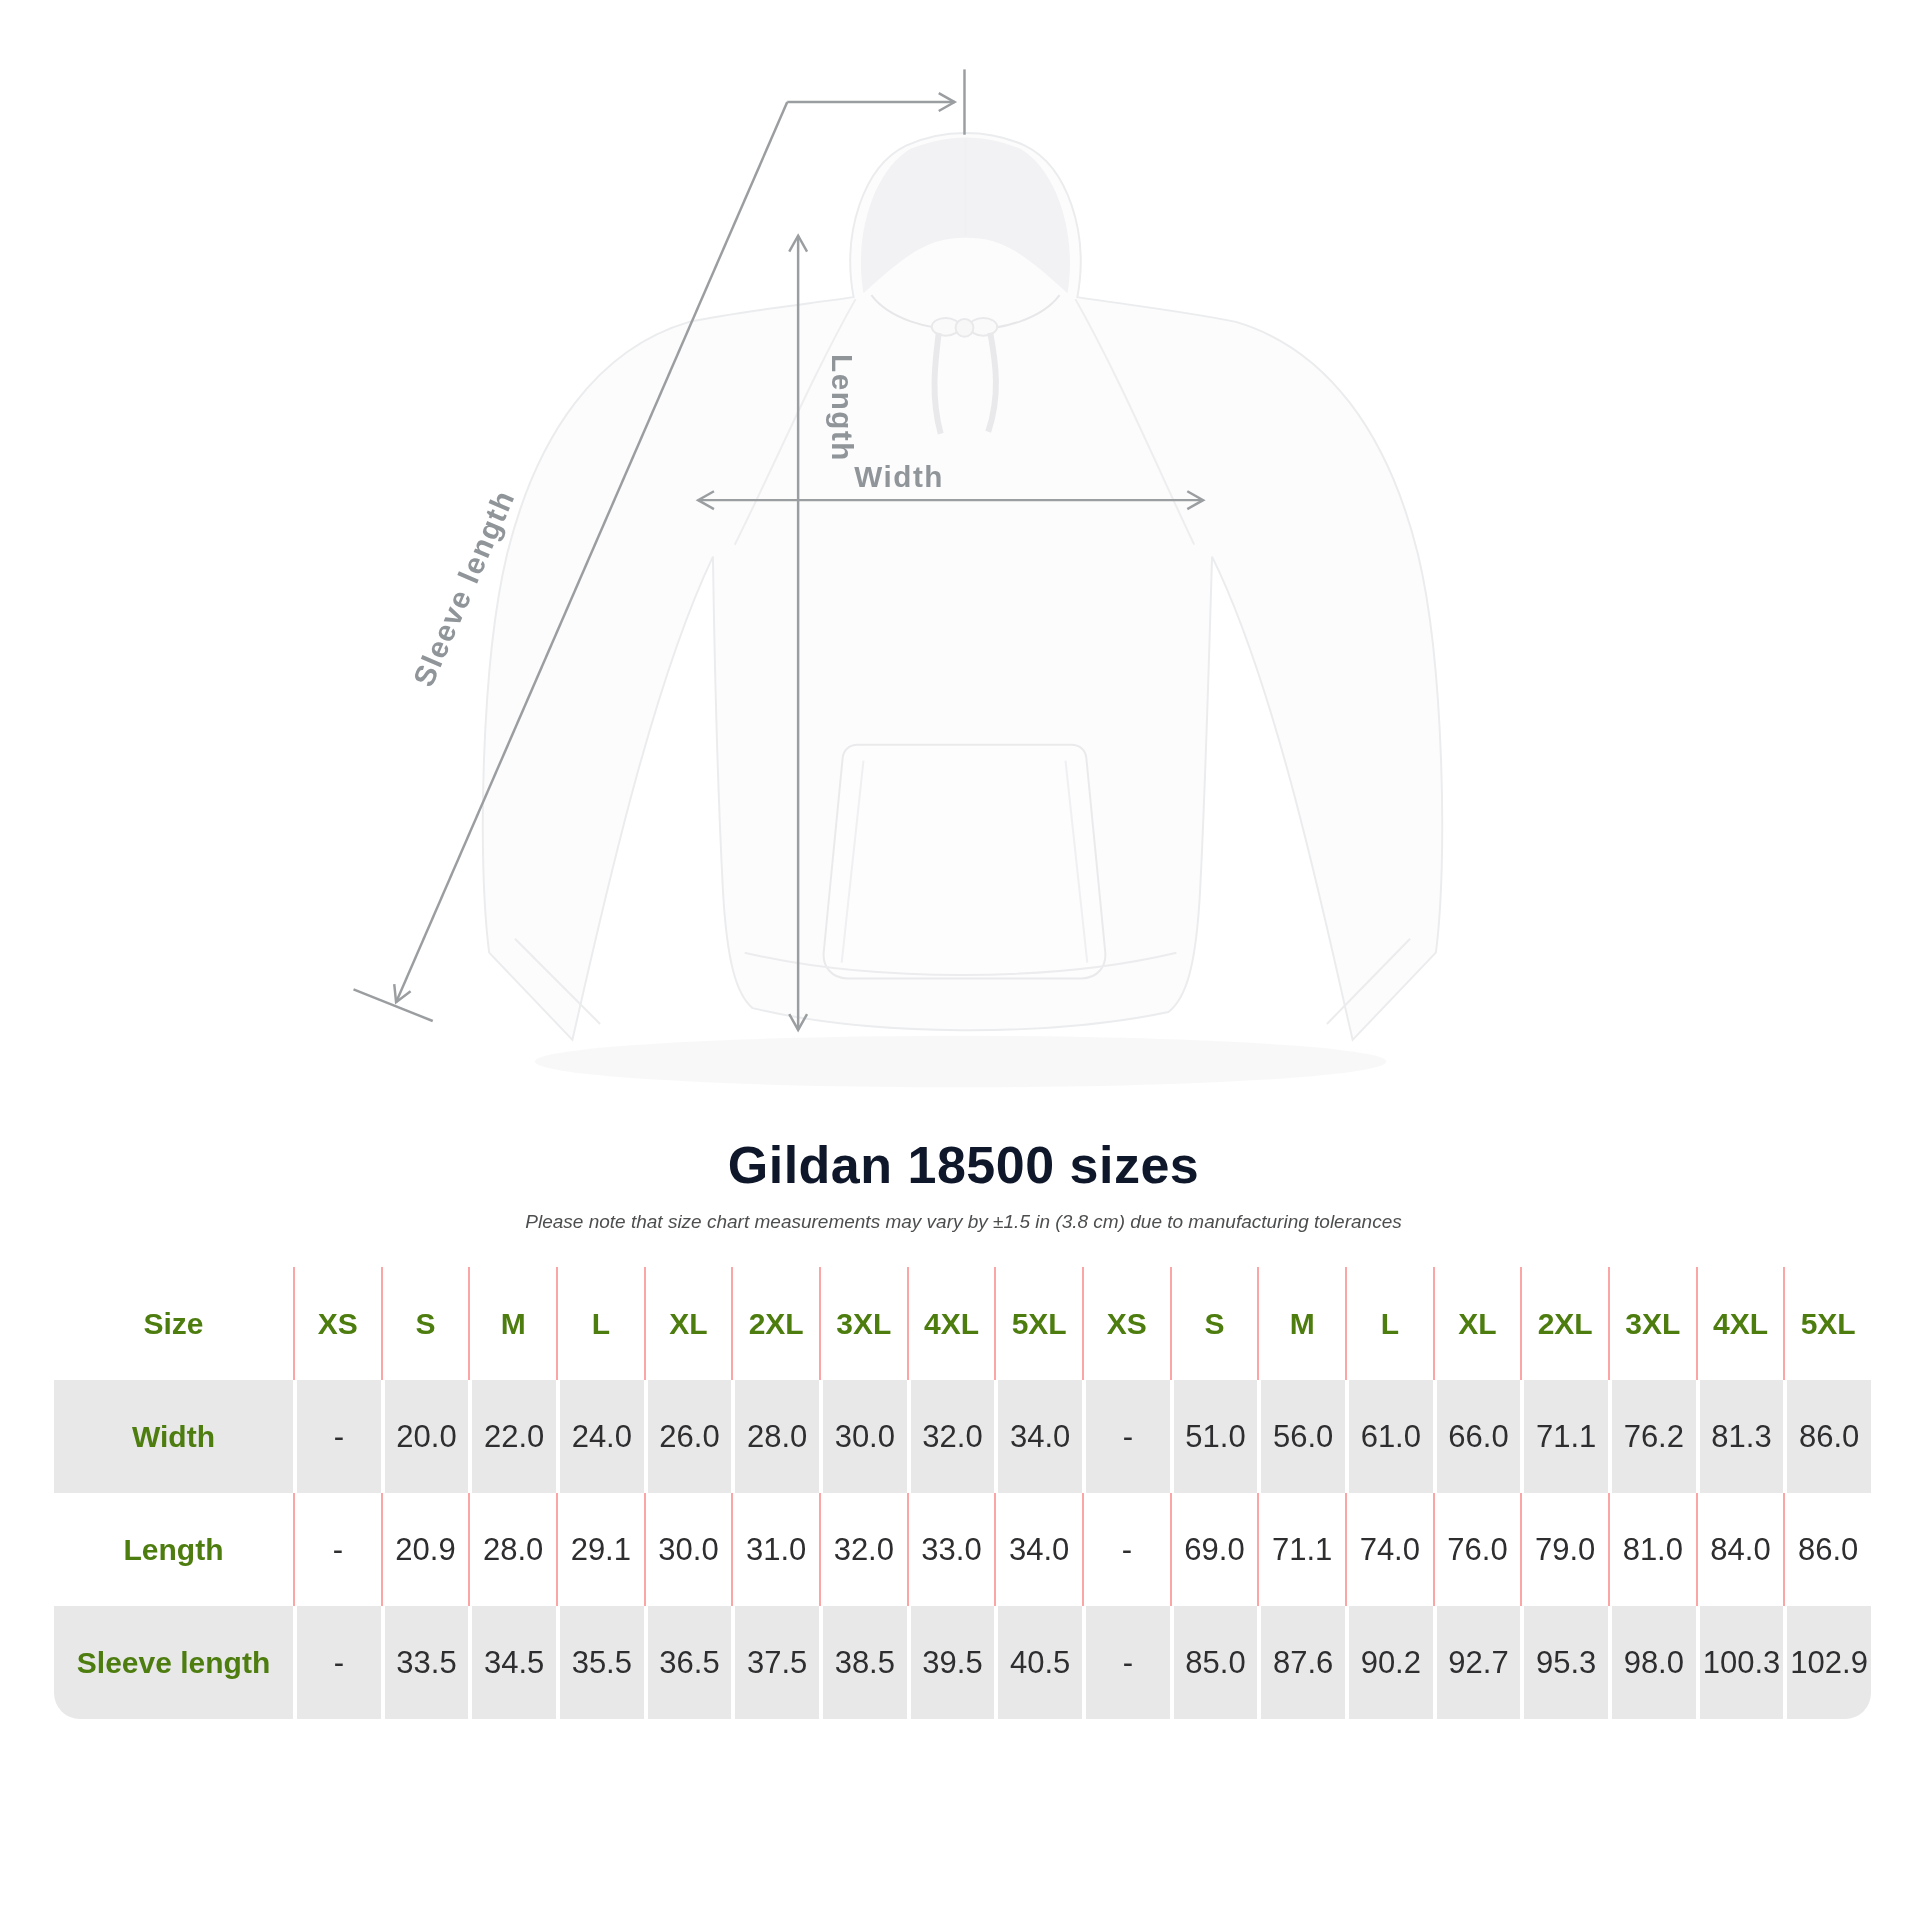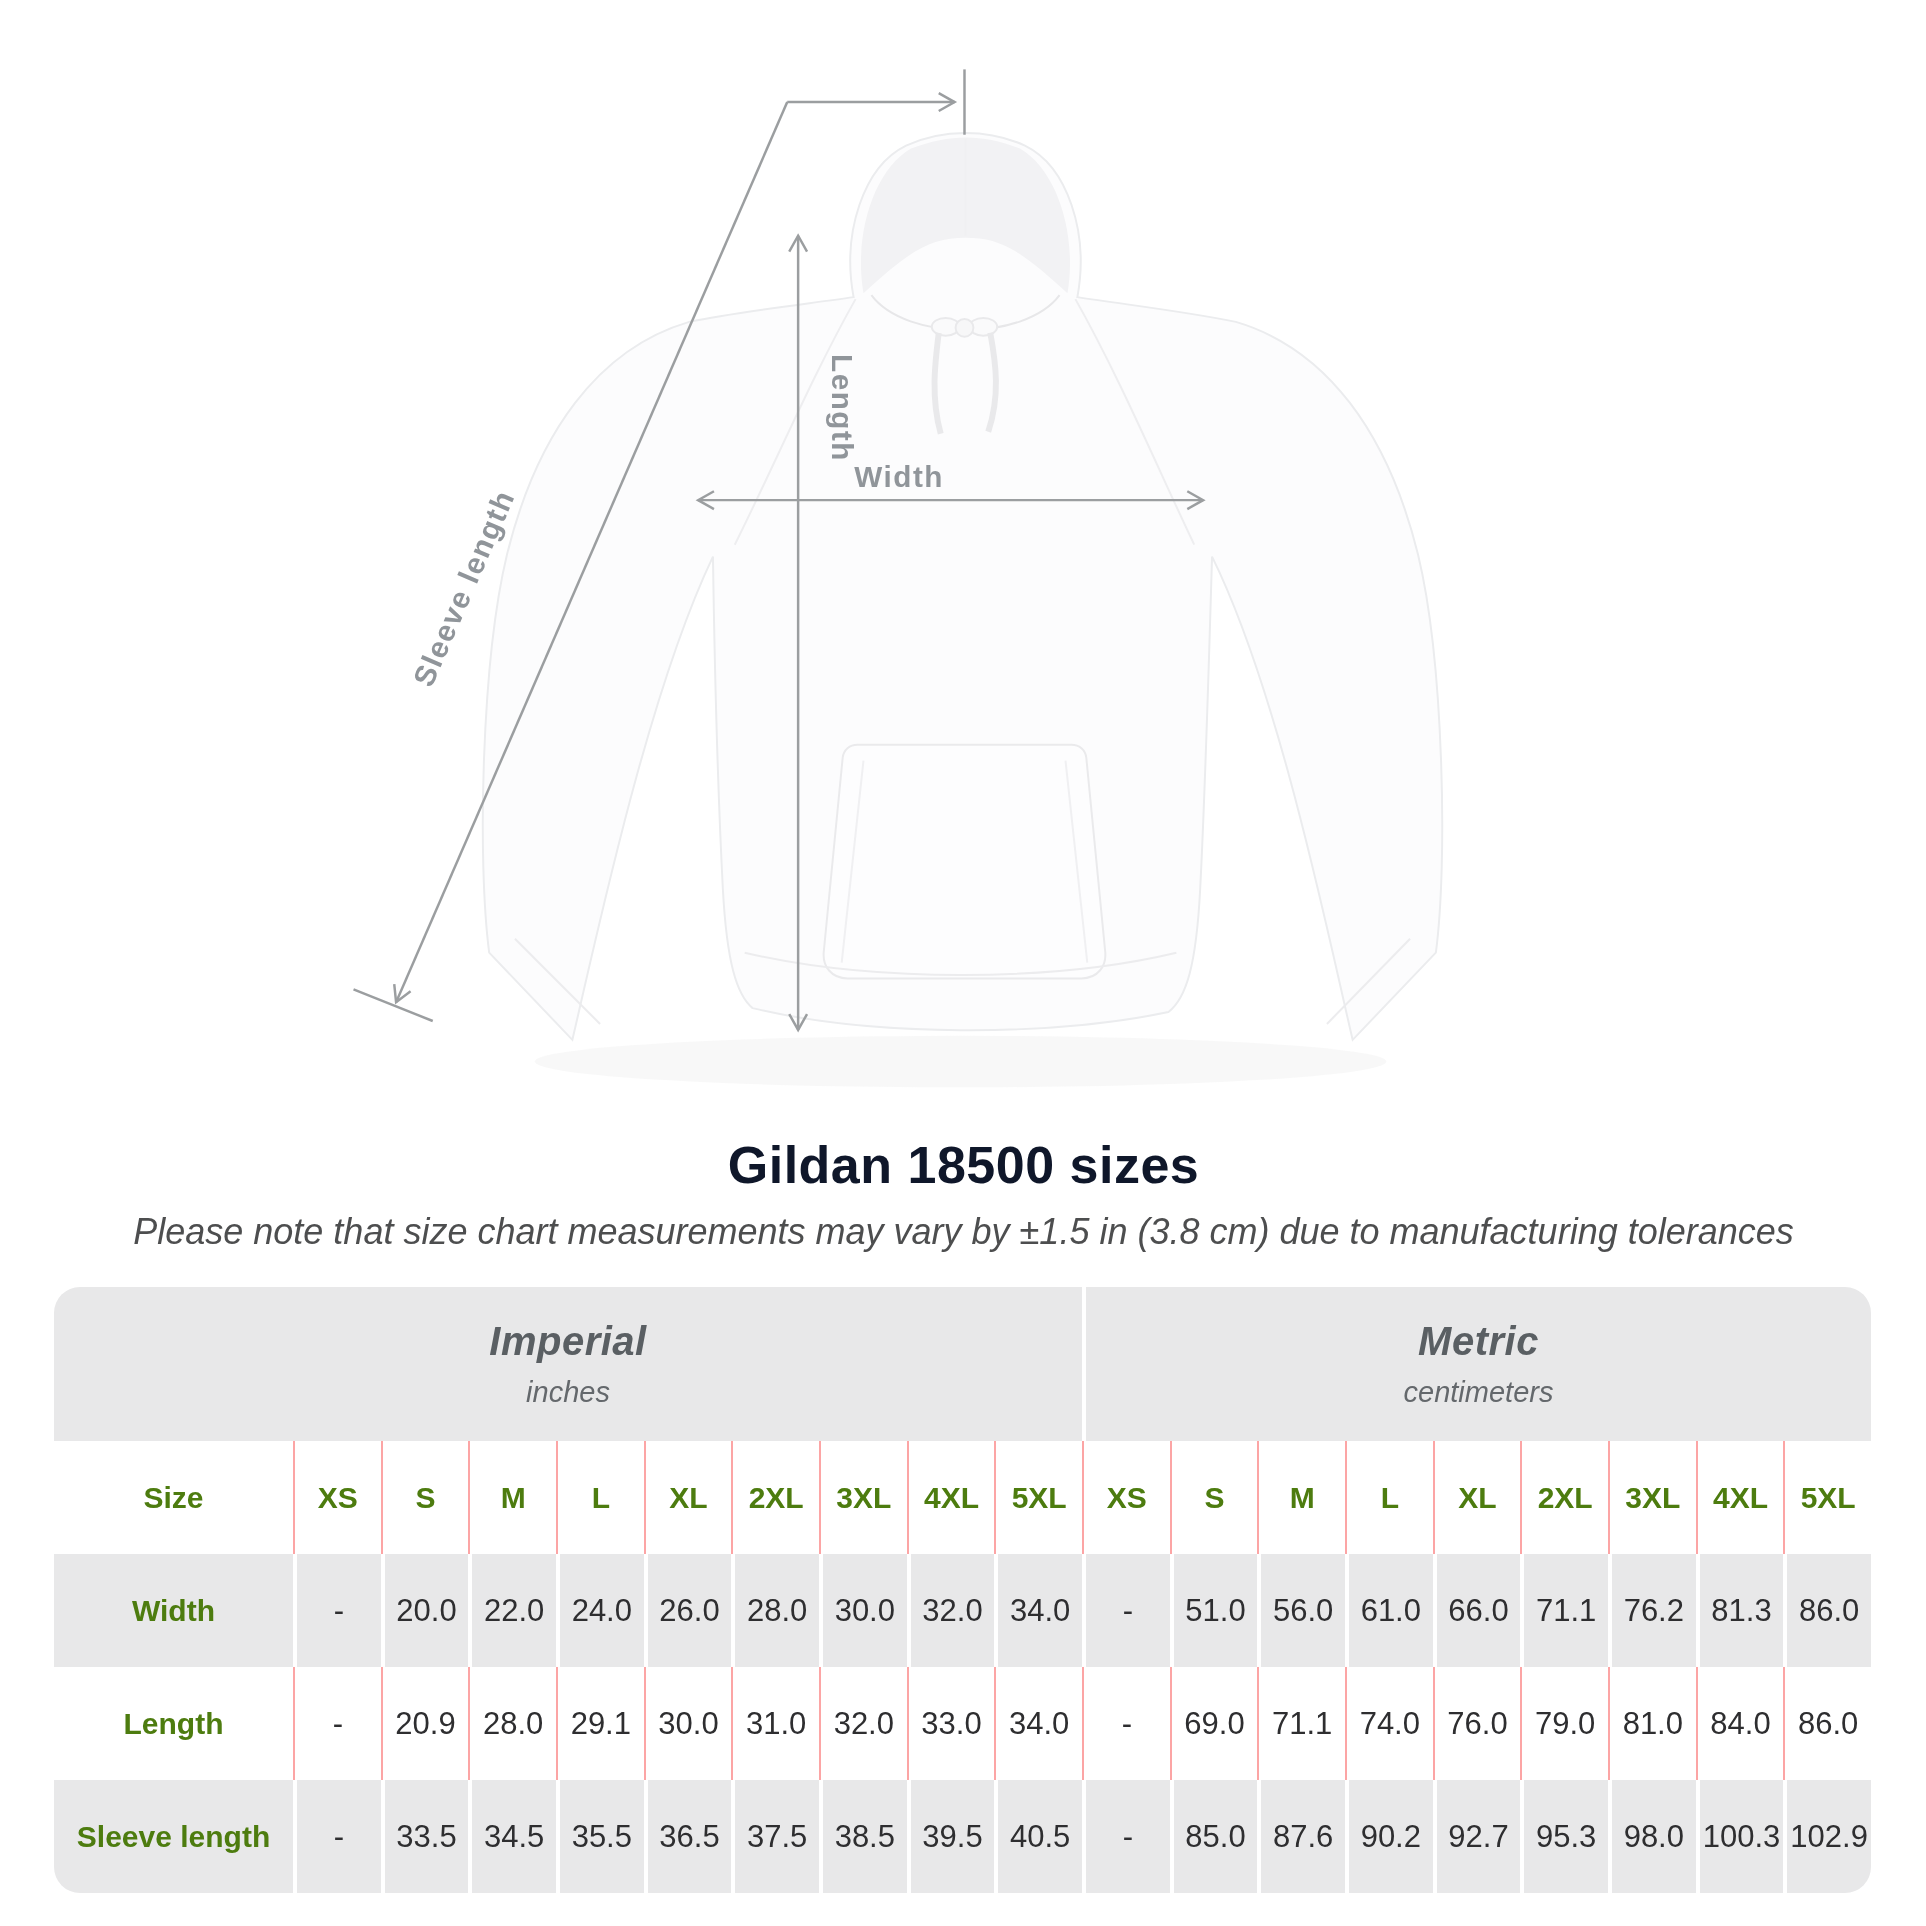--- a/index.html
+++ b/index.html
@@ -6,21 +6,21 @@
   .page{position:relative;width:1927px;height:1927px;background:#ffffff;overflow:hidden;
         font-family:"Liberation Sans","DejaVu Sans",sans-serif;}
   
   .diagram{position:relative;width:1927px;height:1129px;}
   .diagram svg{display:block;}
   .mlabel{font-family:"Liberation Sans","DejaVu Sans",sans-serif;font-weight:bold;
           font-size:30px;fill:#90959a;letter-spacing:1.5px;}
   
   .title-block{text-align:center;margin-top:6px;}
   .main-title{font-size:52px;font-weight:bold;color:#0f172a;letter-spacing:0.5px;}
-  .sub-title{margin-top:16px;font-size:36px;font-style:italic;color:#4d4e4f;}
+  .sub-title{margin-top:16px;font-size:19px;font-style:italic;color:#4d4e4f;}
   
   .sizetable{margin:34px 0 0 54px;width:1817px;}
   .band{display:flex;height:154px;}
   .band-cell{background:#e8e8e9;display:flex;flex-direction:column;align-items:center;justify-content:center;}
   .band-left{width:1028px;border-top-left-radius:26px;}
   .band-right{width:785px;border-left:4px solid #ffffff;border-top-right-radius:26px;}
   .g-label{font-size:40px;font-weight:bold;font-style:italic;color:#5a5f63;letter-spacing:0.5px;}
   .g-sub{margin-top:12px;font-size:29px;font-style:italic;color:#64686c;}
   .tr{display:grid;grid-template-columns:239px repeat(18,1fr);height:113px;}
   .tr .c{display:flex;align-items:center;justify-content:center;}
@@ -104,30 +104,20 @@
     </svg>
   </div>
 
   <div class="title-block">
     <div class="main-title">Gildan 18500 sizes</div>
     <div class="sub-title">Please note that size chart measurements may vary by ±1.5 in (3.8 cm) due to manufacturing tolerances</div>
   </div>
 
   <div class="sizetable">
 
-    <div class="band">
-      <div class="band-cell band-left">
-        <div class="g-label">Imperial</div>
-        <div class="g-sub">inches</div>
-      </div>
-      <div class="band-cell band-right">
-        <div class="g-label">Metric</div>
-        <div class="g-sub">centimeters</div>
-      </div>
-    </div>
 
     <div class="tr white">
       <div class="c hd">Size</div>
       <div class="c hd">XS</div>
       <div class="c hd">S</div>
       <div class="c hd">M</div>
       <div class="c hd">L</div>
       <div class="c hd">XL</div>
       <div class="c hd">2XL</div>
       <div class="c hd">3XL</div>

